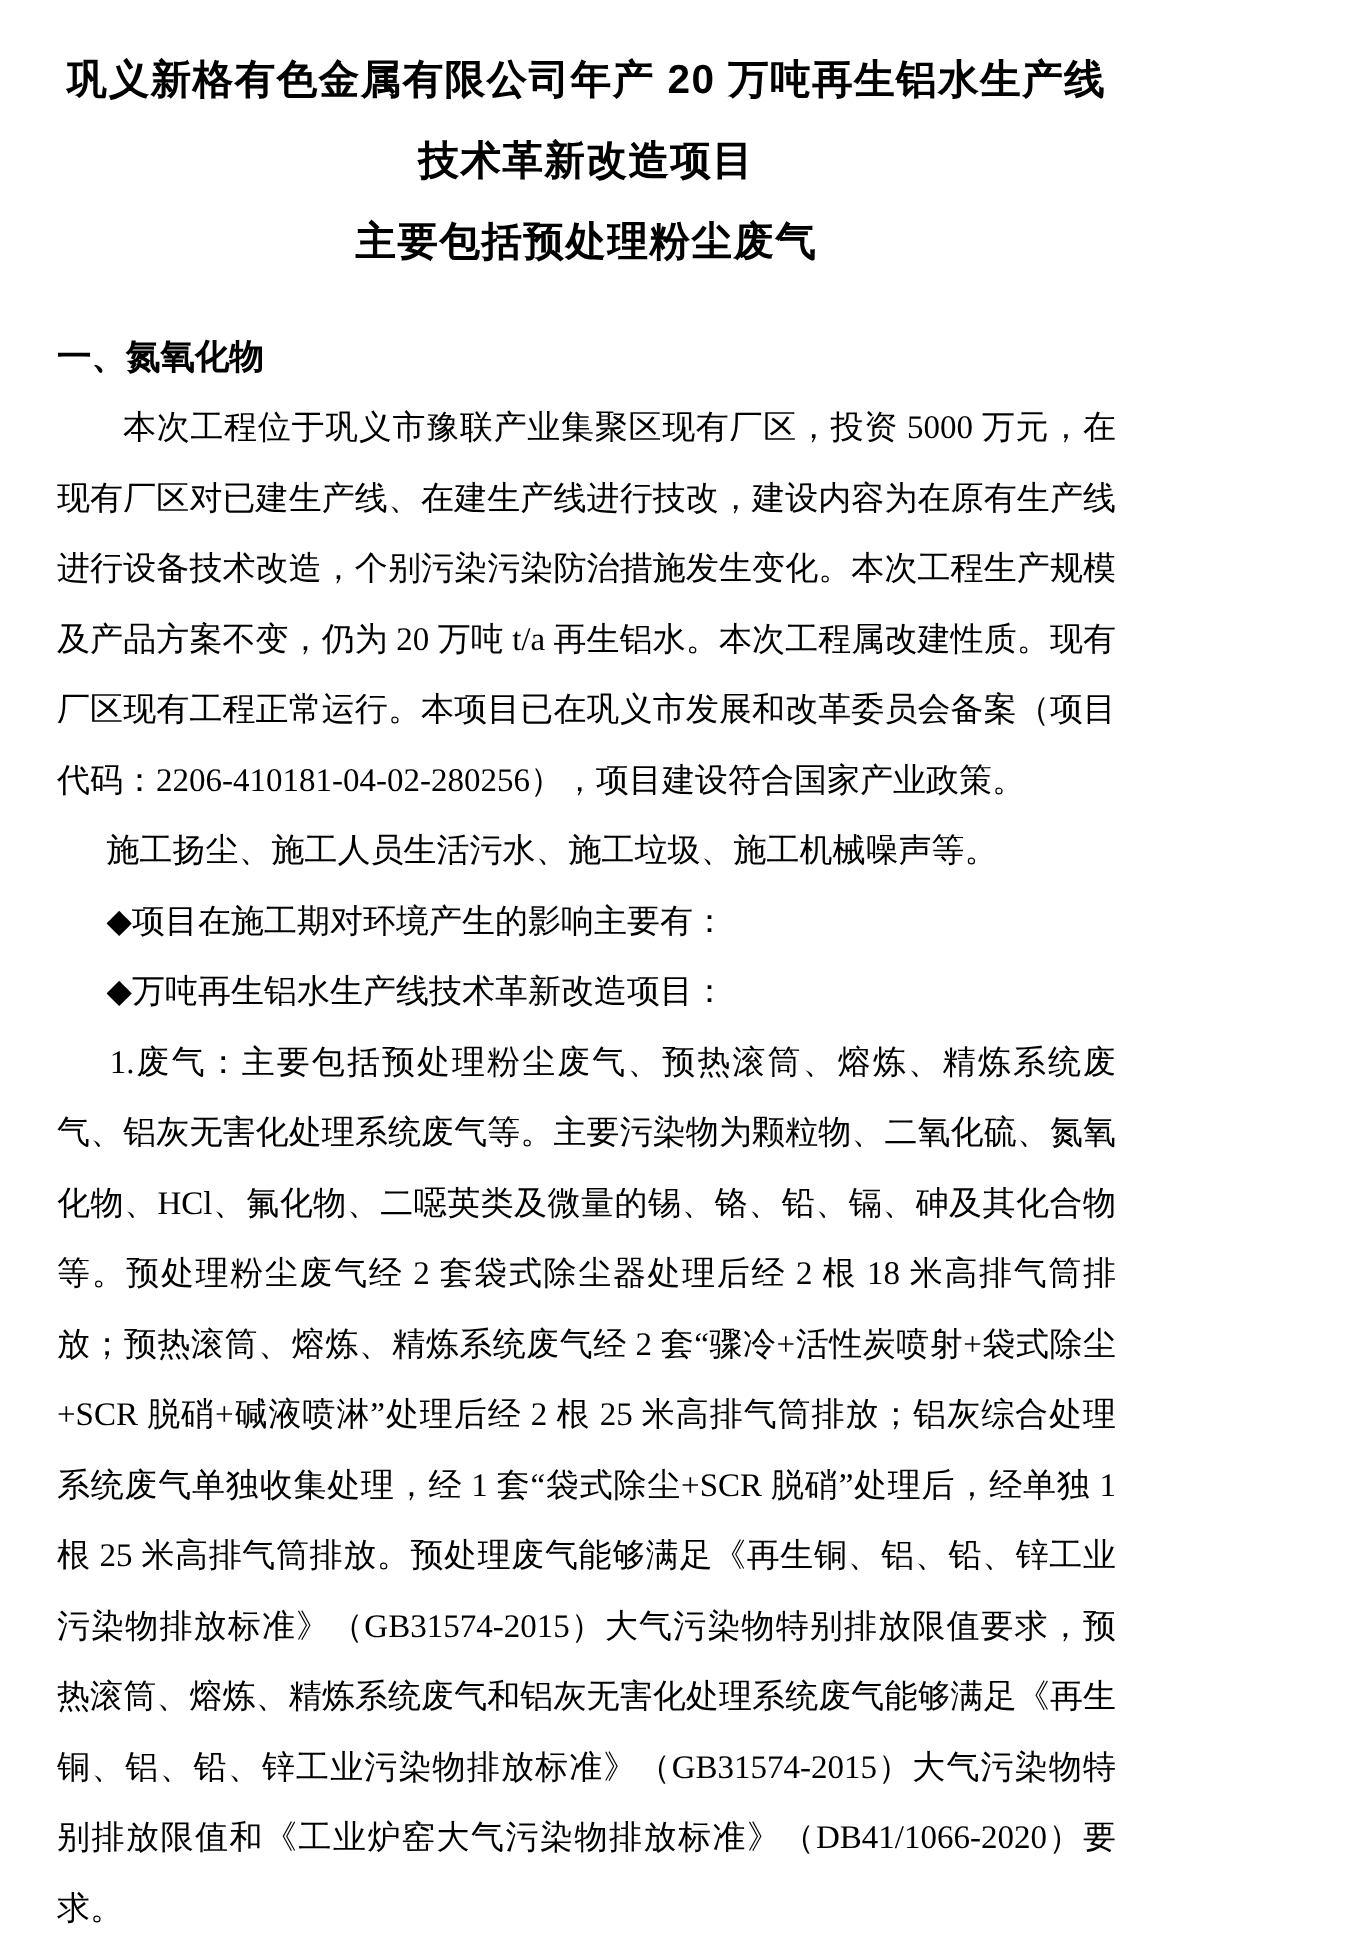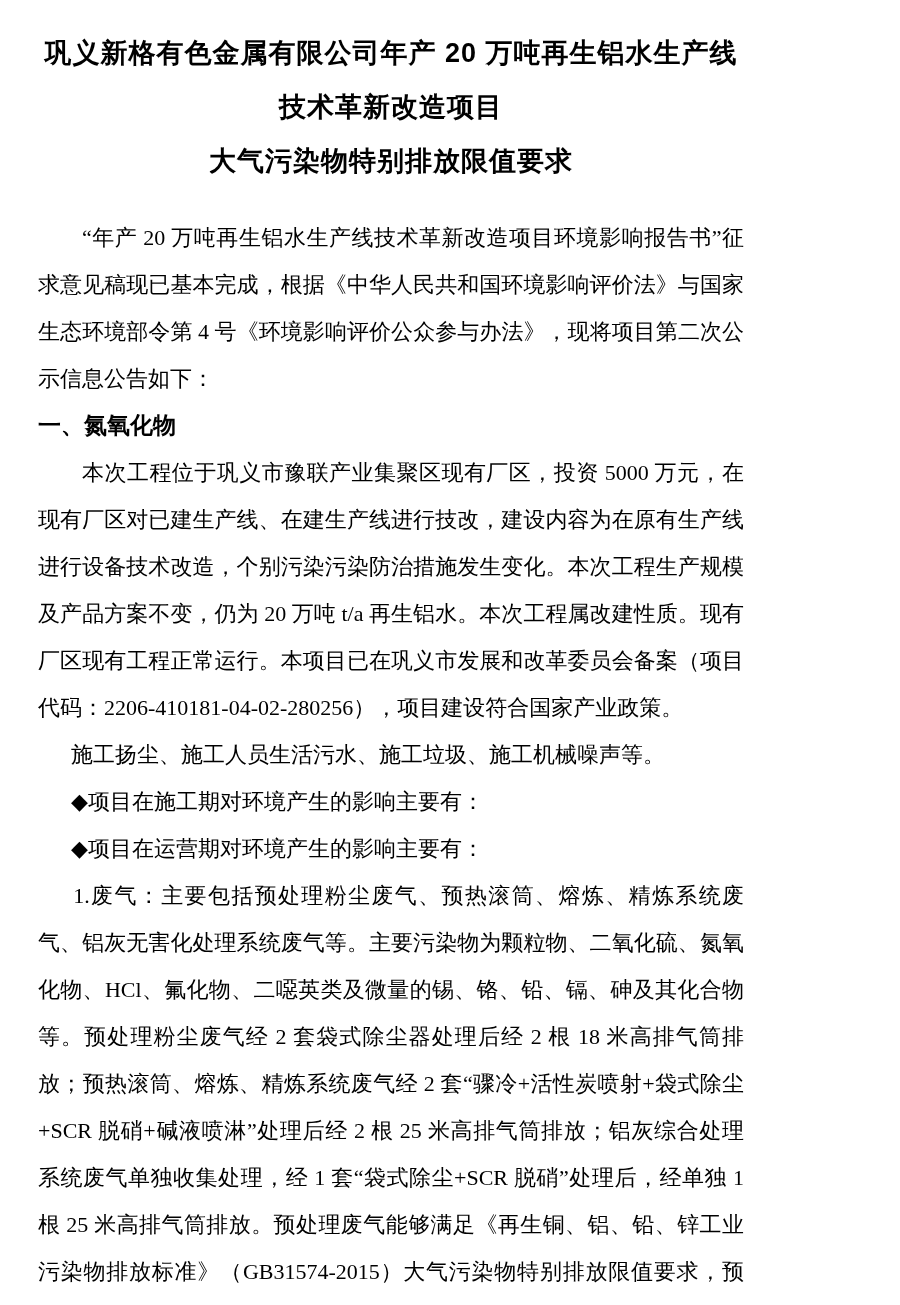--- a/index.html
+++ b/index.html
@@ -63,31 +63,30 @@
     word-break: break-all;
   }
 </style>
 </head>
 <body>
 
 <div class="page">
 
   <h1 class="doc-title">
     <span class="title-line">巩义新格有色金属有限公司年产 20 万吨再生铝水生产线技术革新改造项目</span>
-    <span class="title-line">大气污染物特别排放限值要求</span>
+    <span class="title-line">主要包括预处理粉尘废气</span>
   </h1>
 
-  <p class="body-par">“年产 20 万吨再生铝水生产线技术革新改造项目环境影响报告书”征求意见稿现已基本完成，根据《中华人民共和国环境影响评价法》与国家生态环境部令第 4 号《环境影响评价公众参与办法》，现将项目第二次公示信息公告如下：</p>
 
   <h2 class="sec-heading">一、氮氧化物</h2>
 
   <p class="body-par">本次工程位于巩义市豫联产业集聚区现有厂区，投资 5000 万元，在现有厂区对已建生产线、在建生产线进行技改，建设内容为在原有生产线进行设备技术改造，个别污染污染防治措施发生变化。本次工程生产规模及产品方案不变，仍为 20 万吨 t/a 再生铝水。本次工程属改建性质。现有厂区现有工程正常运行。本项目已在巩义市发展和改革委员会备案（项目代码：2206-410181-04-02-280256），项目建设符合国家产业政策。</p>
 
 
   <p class="bullet-par">施工扬尘、施工人员生活污水、施工垃圾、施工机械噪声等。</p>
 
   <p class="bullet-par">◆项目在施工期对环境产生的影响主要有：</p>
 
-  <p class="bullet-par">◆项目在运营期对环境产生的影响主要有：</p>
+  <p class="bullet-par">◆万吨再生铝水生产线技术革新改造项目：</p>
 
   <p class="numbered-par">1.废气：主要包括预处理粉尘废气、预热滚筒、熔炼、精炼系统废气、铝灰无害化处理系统废气等。主要污染物为颗粒物、二氧化硫、氮氧化物、HCl、氟化物、二噁英类及微量的锡、铬、铅、镉、砷及其化合物等。预处理粉尘废气经 2 套袋式除尘器处理后经 2 根 18 米高排气筒排放；预热滚筒、熔炼、精炼系统废气经 2 套“骤冷+活性炭喷射+袋式除尘+SCR 脱硝+碱液喷淋”处理后经 2 根 25 米高排气筒排放；铝灰综合处理系统废气单独收集处理，经 1 套“袋式除尘+SCR 脱硝”处理后，经单独 1 根 25 米高排气筒排放。预处理废气能够满足《再生铜、铝、铅、锌工业污染物排放标准》（GB31574-2015）大气污染物特别排放限值要求，预热滚筒、熔炼、精炼系统废气和铝灰无害化处理系统废气能够满足《再生铜、铝、铅、锌工业污染物排放标准》（GB31574-2015）大气污染物特别排放限值和《工业炉窑大气污染物排放标准》（DB41/1066-2020）要求。</p>
 
 </div>
 
 </body></html>

